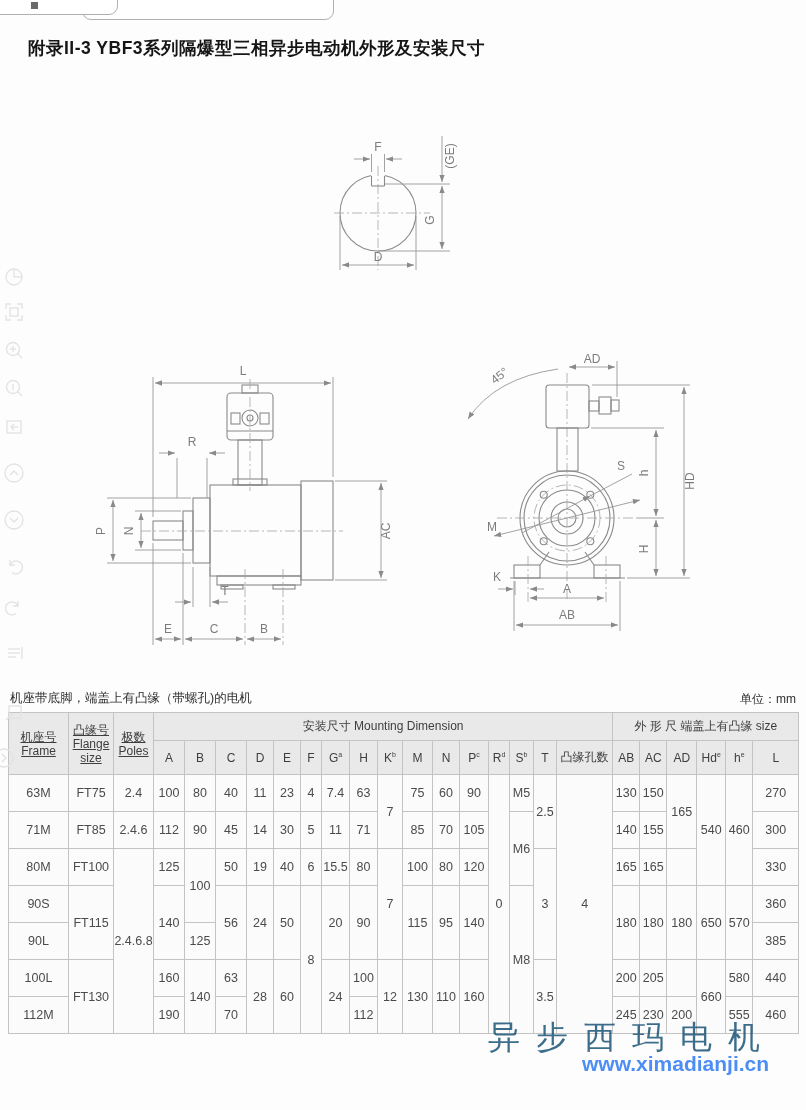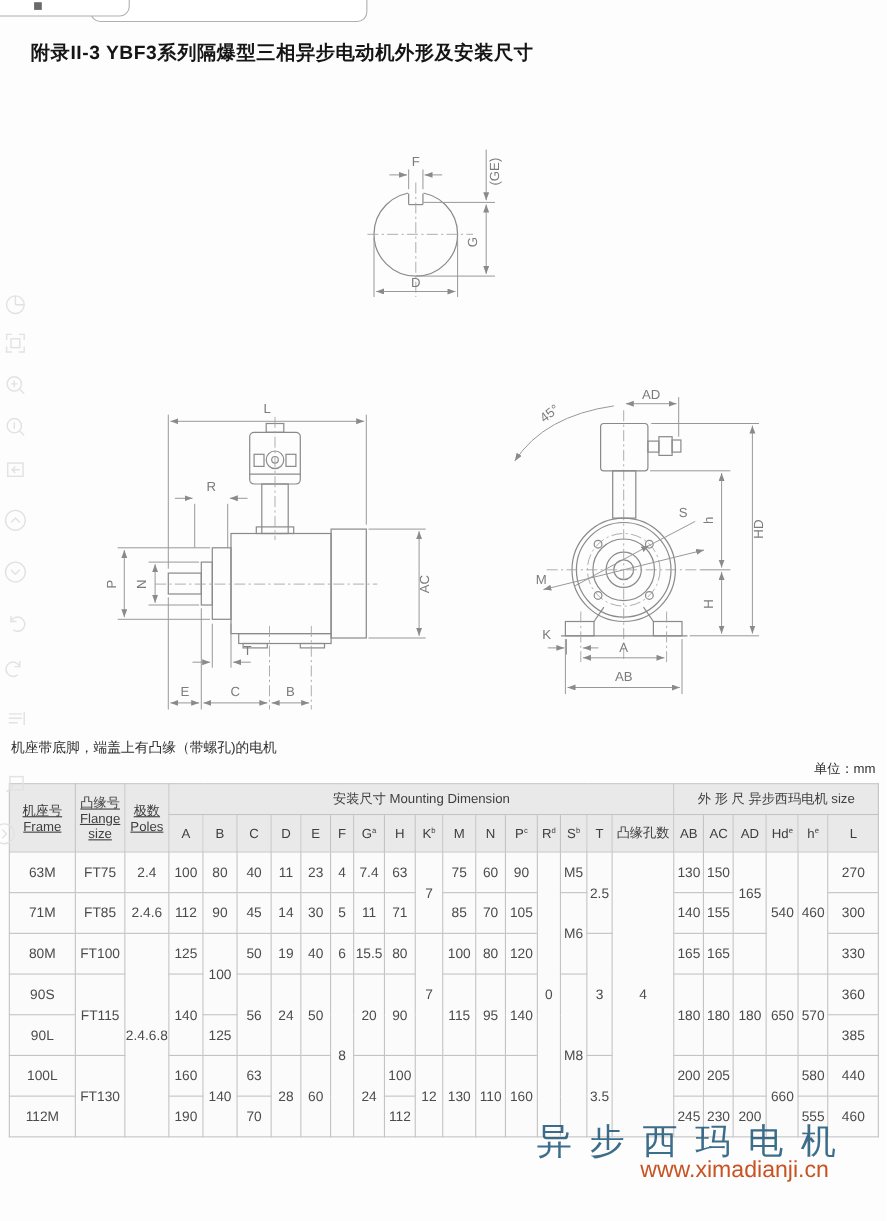--- a/index.html
+++ b/index.html
@@ -15,41 +15,41 @@
   #title{left:28px;top:36px;font-size:17.5px;font-weight:bold;color:#151515;letter-spacing:.5px;white-space:nowrap;}
 
   
   svg.dwg{position:absolute;overflow:visible;}
   .dwg .obj{stroke:#8a8a8a;stroke-width:1.1;fill:none;}
   .dwg .dim{stroke:#979797;stroke-width:.9;fill:none;}
   .dwg .cl{stroke:#a3a3a3;stroke-width:.8;fill:none;stroke-dasharray:10 3 2 3;}
   .dwg text{fill:#7c7c7c;font-size:12px;font-family:inherit;}
 
   
-  #note{left:10px;top:672px;font-size:12.5px;color:#2f2f2f;text-align:center;}
+  #note{left:10px;top:690px;font-size:12.5px;color:#2f2f2f;text-align:center;}
   #unit{right:10px;top:691px;font-size:12px;color:#2f2f2f;}
 
   
   #tblwrap{left:8px;top:712px;}
   table{border-collapse:collapse;table-layout:fixed;width:790px;}
   th,td{border:1px solid #c3c3c3;text-align:center;vertical-align:middle;padding:0;
         font-weight:normal;overflow:hidden;}
   thead th{background:#e9e9e9;color:#3e3e3e;font-size:12px;}
   thead tr.gh th{height:27px;}
   thead tr.ch th{height:33px;}
   thead th.hd2 div{line-height:14px;font-size:12px;text-decoration:underline;}
   thead sup{font-size:7px;vertical-align:super;}
   tbody td{height:36px;background:#fbfbfb;color:#4b4b4b;font-size:12.5px;}
 
   
   #footnotes{left:8px;top:1038px;font-size:10.5px;line-height:12px;color:#474747;}
 
   
   #wm1{left:488px;top:1016px;font-size:32px;letter-spacing:16px;color:#0c4a6e;opacity:.8;z-index:6;white-space:nowrap;}
-  #wm2{left:582px;top:1052px;font-size:21px;color:#c2410c;opacity:.9;z-index:6;white-space:nowrap;}
+  #wm2{left:582px;top:1052px;font-size:21px;color:#3b82f6;opacity:.9;z-index:6;white-space:nowrap;font-weight:bold;}
 
   
   .sicon{position:absolute;left:3px;width:22px;height:22px;color:#e2e2e2;z-index:7;}
   .sicon svg{display:block;}
   .sicon path,.sicon circle,.sicon rect,.sicon line{stroke:currentColor;stroke-width:1.3;fill:none;}
 </style>
 </head>
 <body>
 <div id="page">
 
@@ -283,21 +283,21 @@
             </th>
             <th rowspan="2" class="hd2">
               <div>凸缘号</div>
               <div>Flange size</div>
             </th>
             <th rowspan="2" class="hd2">
               <div>极数</div>
               <div>Poles</div>
             </th>
             <th colspan="16">安装尺寸 Mounting Dimension</th>
-            <th colspan="6">外 形 尺 异步西玛电机 size</th>
+            <th colspan="6">外 形 尺 端盖上有凸缘 size</th>
           </tr>
           <tr class="ch">
             <th>A</th>
             <th>B</th>
             <th>C</th>
             <th>D</th>
             <th>E</th>
             <th>F</th>
             <th>G<sup>a</sup></th>
             <th>H</th>

